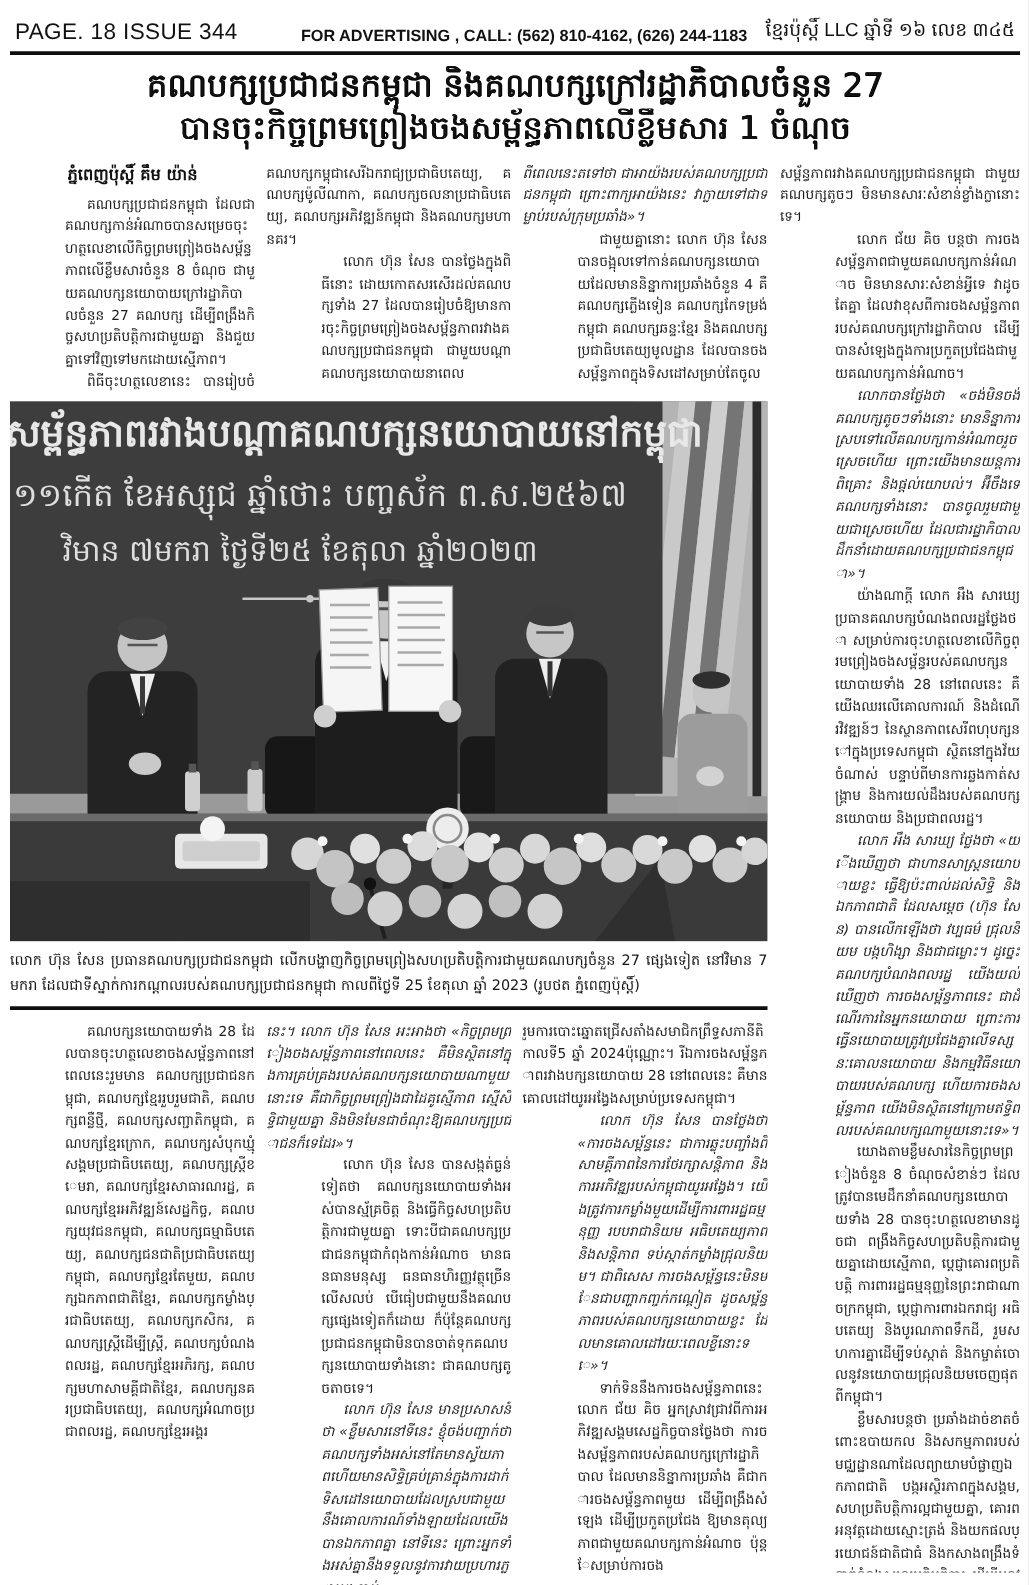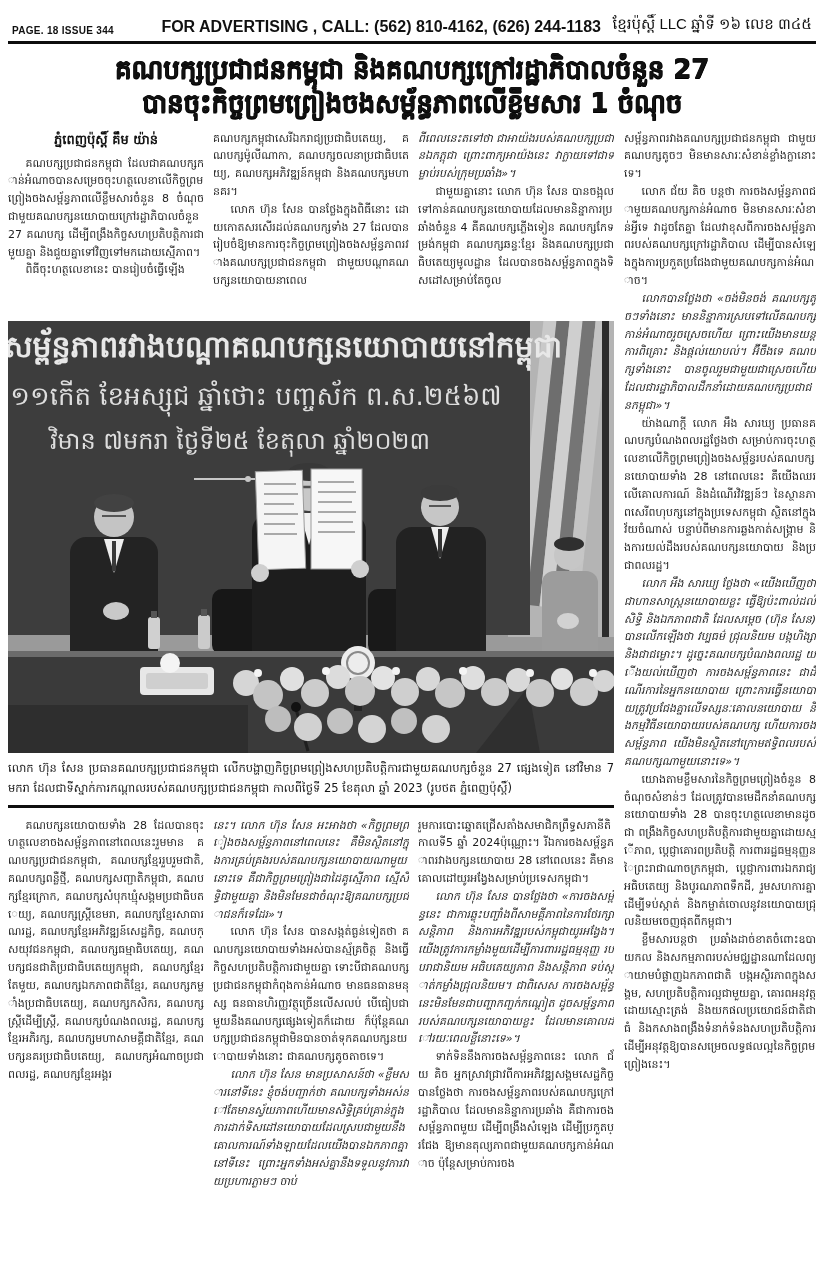--- a/index.html
+++ b/index.html
@@ -4,43 +4,43 @@
 <style>
   * { margin:0; padding:0; box-sizing:border-box; }
   html,body { background:#d9d9d9; }
   body { font-family:"DejaVu Sans", sans-serif; }
   .page { width:823px; height:1268px; background:#ffffff; margin:0 auto; position:relative;
           padding:14px 7px 0 8px; overflow:hidden; color:#111; }
 
   .topbar { display:flex; align-items:flex-end; justify-content:space-between;
             padding:0 4px 5px 4px; border-bottom:3.5px solid #0d0d0d;
             font-family:"Liberation Sans", sans-serif; }
-  .topbar .pageinfo { font-weight:bold; font-size:10px; letter-spacing:.3px; white-space:nowrap; }
-  .topbar .adv { font-weight:bold; font-size:16px; white-space:nowrap;padding-left:36px; }
+  .topbar .pageinfo { font-weight:normal; font-size:18px; letter-spacing:.3px; white-space:nowrap; }
+  .topbar .adv { font-weight:bold; font-size:13px; white-space:nowrap;padding-left:36px; }
   .topbar .mast { font-weight:normal; font-size:15px; white-space:nowrap; max-width:230px; overflow:hidden; }
 
   .headline { text-align:center; padding:9px 0 4px; }
-  .headline .hl { display:block; font-size:26px; line-height:1.3; font-weight:bold;
+  .headline .hl { display:block; font-size:26px; line-height:1.3; font-weight:normal;
                   white-space:nowrap; overflow:hidden; text-shadow:.7px 0 #000, 0 .5px #000; }
 
   .bodywrap { display:flex; gap:10px; margin-top:5px; }
   .leftarea { width:606px; }
   .rightcol { width:197px; height:1128px; overflow:hidden; }
 
   .cols { display:flex; gap:9px; }
   .col  { width:196px; overflow:hidden; }
   .cols.top .col { height:184px; }
   .cols.bottom .col { height:478px; }
 
   .byline { font-weight:bold; text-align:center; font-size:13px; padding:1px 0 5px;
             white-space:nowrap; overflow:hidden; }
 
   p.para { font-size:11px; line-height:1.62; text-align:justify; word-break:break-all;
            color:#1d1d1d; }
-  p.para.ind { text-indent:1.6em; }
+  p.para.ind { text-indent:1.6em;margin-left:44px; }
   p.para.quote { font-style:italic; }
 
   figure.photo { margin:7px 0 5px; width:606px; height:432px; overflow:hidden;
                  background:#8c8c8c; display:block; }
   figure.photo svg { display:block; }
 
   .caption { font-size:11.5px; line-height:1.75; text-align:justify; word-break:break-all;
              height:43px; overflow:hidden; margin-top:2px; color:#161616; }
   .caprule { border-top:3px solid #0f0f0f; margin:4px 0 9px; }
 </style>
@@ -73,21 +73,21 @@
             </div>
         </div>
         <div class="col">
           <div>
               <p class="para">គណបក្សកម្ពុជាសេរីឯករាជ្យប្រជាធិបតេយ្យ, គណបក្សម៉ូលីណាកា, គណបក្សចលនាប្រជាធិបតេយ្យ, គណបក្សអភិវឌ្ឍន៍កម្ពុជា និងគណបក្សមហានគរ។</p>
               <p class="para ind">លោក ហ៊ុន សែន បានថ្លែងក្នុងពិធីនោះ ដោយកោតសរសើរដល់គណបក្សទាំង 27 ដែលបានរៀបចំឱ្យមានការចុះកិច្ចព្រមព្រៀងចងសម្ព័ន្ធភាពរវាងគណបក្សប្រជាជនកម្ពុជា ជាមួយបណ្ដាគណបក្សនយោបាយនាពេល</p>
             </div>
         </div>
         <div class="col">
           <div>
-              <p class="para quote">ពីពេលនេះតទៅថា ជាអាយ៉ងរបស់គណបក្សប្រជានឯកភ្ពុជា ព្រោះពាក្យអាយ៉ងនេះ វាក្លាយទៅជាទម្លាប់របស់ក្រុមប្រឆាំង»។</p>
+              <p class="para quote">ពីពេលនេះតទៅថា ជាអាយ៉ងរបស់គណបក្សប្រជាជនកម្ពុជា ព្រោះពាក្យអាយ៉ងនេះ វាក្លាយទៅជាទម្លាប់របស់ក្រុមប្រឆាំង»។</p>
               <p class="para ind">ជាមួយគ្នានោះ លោក ហ៊ុន សែន បានចង្អុលទៅកាន់គណបក្សនយោបាយដែលមាននិន្នាការប្រឆាំងចំនួន 4 គឺគណបក្សភ្លើងទៀន គណបក្សកែទម្រង់កម្ពុជា គណបក្សឆន្ទៈខ្មែរ និងគណបក្សប្រជាធិបតេយ្យមូលដ្ឋាន ដែលបានចងសម្ព័ន្ធភាពក្នុងទិសដៅសម្រាប់តែចូល</p>
             </div>
         </div>
       </div>
 
       <figure class="photo">
         <svg viewBox="0 0 606 432" width="606" height="432">
 
           <rect x="0" y="0" width="606" height="432" fill="#9a9a9a"></rect>
           <rect x="500" y="0" width="106" height="316" fill="#b4b4b4"></rect>

